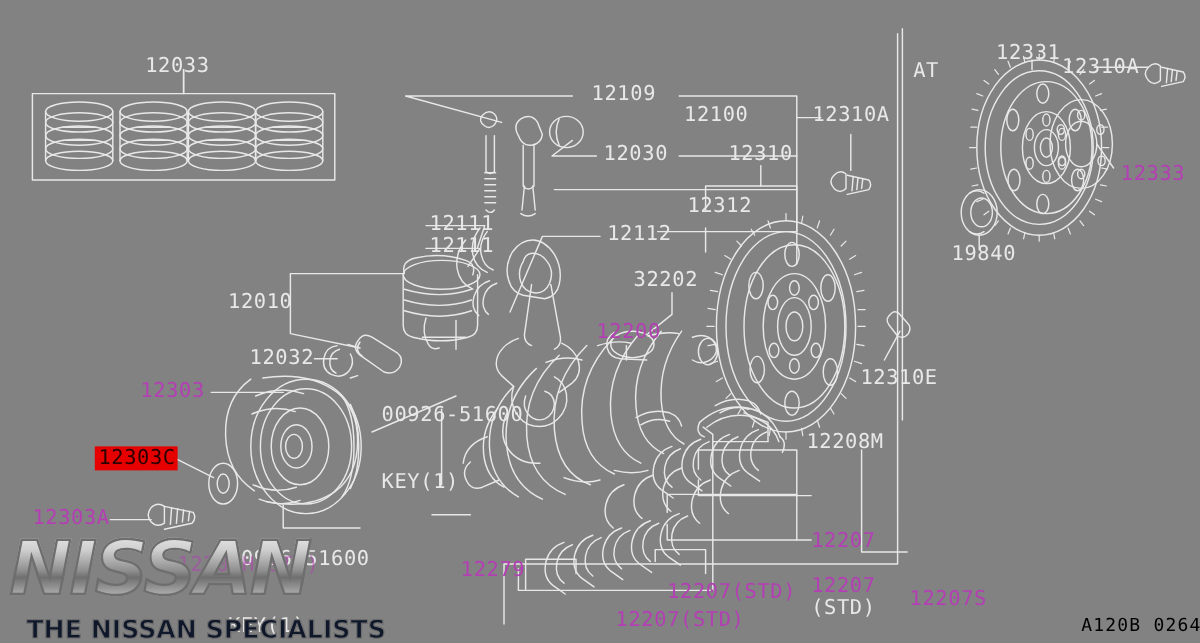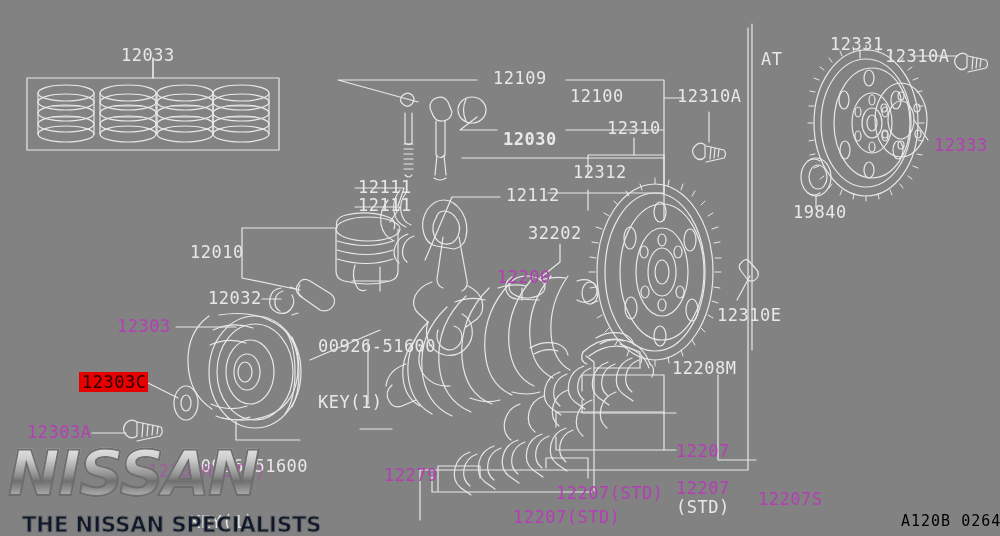--- a/index.html
+++ b/index.html
@@ -443,21 +443,21 @@
         <path d="M928 140 L914 120"></path>
 
         <line x1="816" y1="196" x2="816" y2="208"></line>
       </g>
     </g>
   </svg>
 
   <div class="lbl" style="left:121px;top:46px;">12033</div>
   <div class="lbl" style="left:493px;top:69px;">12109</div>
   <div class="lbl" style="left:570px;top:87px;">12100</div>
-  <div class="lbl" style="left:503px;top:130px;font-weight:bold;">12030</div>
+  <div class="lbl" style="left:503px;top:119px;">12030</div>
   <div class="lbl" style="left:358px;top:178px;">12111</div>
   <div class="lbl" style="left:358px;top:196px;">12111</div>
   <div class="lbl" style="left:506px;top:186px;">12112</div>
   <div class="lbl" style="left:528px;top:224px;">32202</div>
 
   <div class="lbl" style="left:190px;top:243px;">12010</div>
   <div class="lbl" style="left:192px;top:289px;margin-left:16px;">12032</div>
 
   <div class="lbl magenta" style="left:117px;top:317px;">12303</div>
   <div class="lbl red" style="left:79px;top:372px;">12303C</div>

